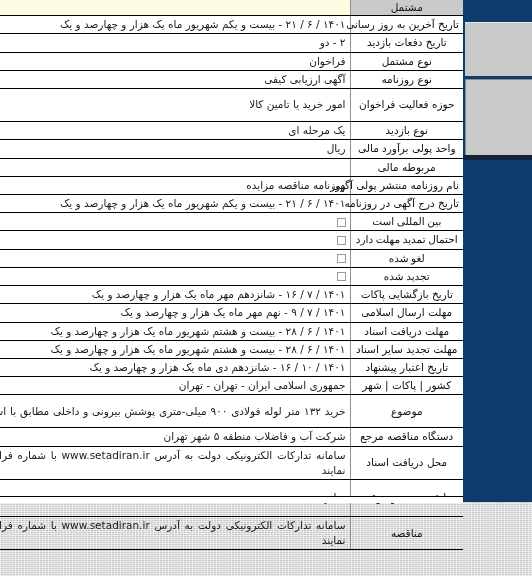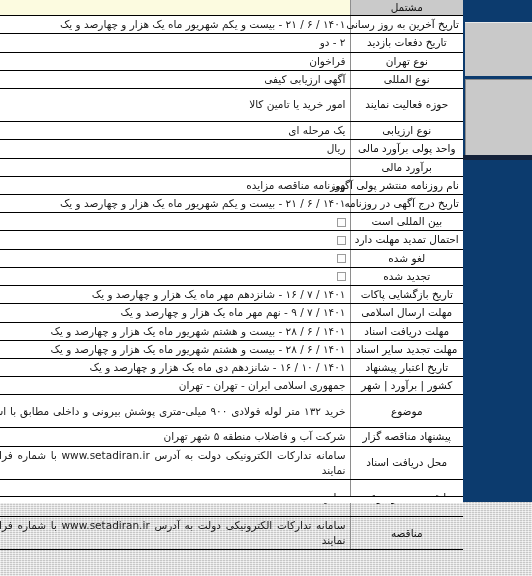--- a/index.html
+++ b/index.html
@@ -193,21 +193,21 @@
     padding-right: 4px;
   }
   .cbx {
     display: inline-block;
     width: 7px;
     height: 7px;
     border: 1px solid #9b9b9b;
     background: #fdfdfd;
     vertical-align: middle;
   }
-  tr.checkrow td.label { border-bottom: 1px solid #ffffff; }
+  tr.checkrow td.label { border-bottom: 1px solid #ffffff; font-family: Liberation Serif, serif; }
 
   
   #clipped-top td { height: 6px; border-bottom: 1px solid #000; padding: 0 12px; }
   #clipped-top td.label { background: #cacaca; }
   #clipped-top td.value { background: #fcfbe0; font-size: 10px; }
 
   
   #table-bottom-edge {
     position: absolute;
     left: 0;
@@ -256,41 +256,41 @@
       </tr>
     <tr>
           <td class="label">تاریخ آخرین به روز رسانی</td>
           <td class="value">۱۴۰۱ / ۶ / ۲۱ - بیست و یکم شهریور ماه یک هزار و چهارصد و یک</td>
         </tr>
         <tr>
           <td class="label">تاریخ دفعات بازدید</td>
           <td class="value">۲ - دو</td>
         </tr>
         <tr>
-          <td class="label">نوع تهران</td>
+          <td class="label">نوع مشتمل</td>
           <td class="value">فراخوان</td>
         </tr>
         <tr>
-          <td class="label">نوع المللی</td>
+          <td class="label">نوع روزنامه</td>
           <td class="value">آگهی ارزیابی کیفی</td>
         </tr>
         <tr class="tall">
-          <td class="label">حوزه فعالیت نمایند</td>
+          <td class="label">حوزه فعالیت فراخوان</td>
           <td class="value">امور خرید یا تامین کالا</td>
         </tr>
         <tr>
-          <td class="label">نوع ارزیابی</td>
+          <td class="label">نوع بازدید</td>
           <td class="value">یک مرحله ای</td>
         </tr>
         <tr>
           <td class="label">واحد پولی برآورد مالی</td>
           <td class="value">ریال</td>
         </tr>
         <tr>
-          <td class="label">برآورد مالی</td>
+          <td class="label">مربوطه مالی</td>
           <td class="value empty"></td>
         </tr>
         <tr>
           <td class="label">نام روزنامه منتشر پولی آگهی</td>
           <td class="value">روزنامه مناقصه مزایده</td>
         </tr>
         <tr>
           <td class="label">تاریخ درج آگهی در روزنامه</td>
           <td class="value">۱۴۰۱ / ۶ / ۲۱ - بیست و یکم شهریور ماه یک هزار و چهارصد و یک</td>
         </tr>
@@ -324,29 +324,29 @@
         </tr>
         <tr>
           <td class="label">مهلت تجدید سایر اسناد</td>
           <td class="value">۱۴۰۱ / ۶ / ۲۸ - بیست و هشتم شهریور ماه یک هزار و چهارصد و یک</td>
         </tr>
         <tr>
           <td class="label">تاریخ اعتبار پیشنهاد</td>
           <td class="value">۱۴۰۱ / ۱۰ / ۱۶ - شانزدهم دی ماه یک هزار و چهارصد و یک</td>
         </tr>
         <tr>
-          <td class="label">کشور | برآورد | شهر</td>
+          <td class="label">کشور | پاکات | شهر</td>
           <td class="value">جمهوری اسلامی ایران - تهران - تهران</td>
         </tr>
         <tr class="tall">
           <td class="label">موضوع</td>
           <td class="value wrap">خرید ۱۳۲ متر لوله فولادی ۹۰۰ میلی-متری پوشش بیرونی و داخلی مطابق با استانداردهای مربوطه و ساخت ایر</td>
         </tr>
         <tr>
-          <td class="label">پیشنهاد مناقصه گزار</td>
+          <td class="label">دستگاه مناقصه مرجع</td>
           <td class="value">شرکت آب و فاضلاب منطقه ۵ شهر تهران</td>
         </tr>
         <tr class="tall">
           <td class="label">محل دریافت اسناد</td>
           <td class="value wrap">سامانه تدارکات الکترونیکی دولت به آدرس www.setadiran.ir با شماره فراخوان ۲۰۰۱۰۹۳۳۵۶۰۰۰۰۴۳ اقدام نمایند</td>
         </tr>
         <tr class="xtall">
           <td class="label">طبقه بندی موضوعی</td>
           <td class="value">سایر</td>
         </tr>

